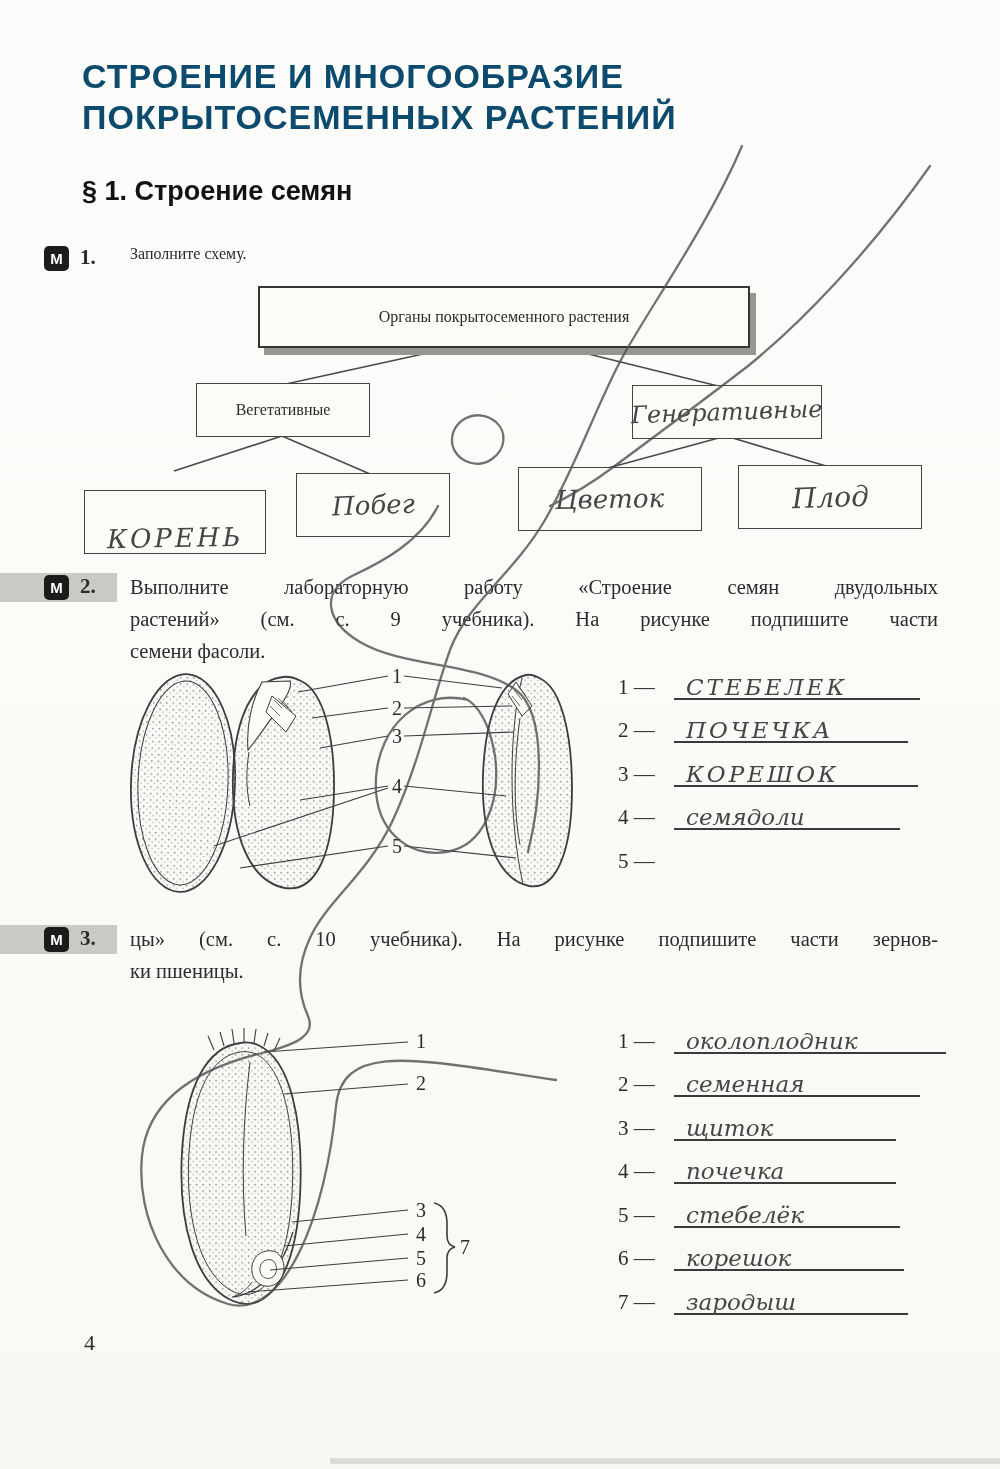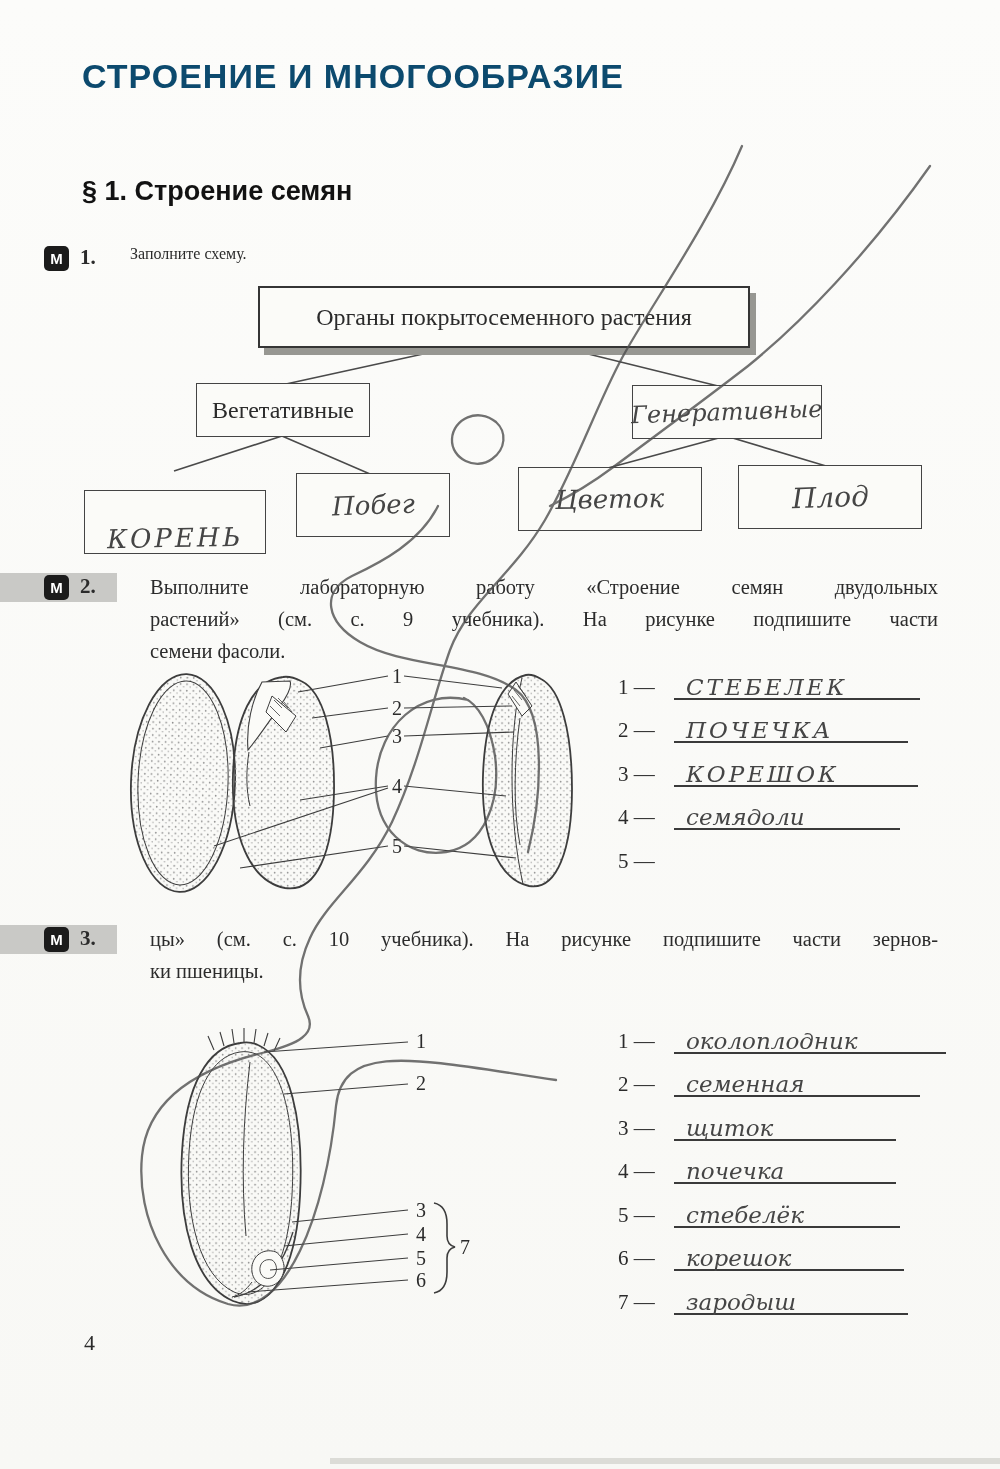--- a/index.html
+++ b/index.html
@@ -23,29 +23,29 @@
     font-size:27px; color:#121212;
   }
   .band { position:absolute; left:0; width:117px; height:29px; background:#c9c9c6; z-index:2; }
   .m-badge {
     position:absolute; width:25px; height:25px; background:#1b1b1b; border-radius:5px;
     color:#fff; font-family:"Liberation Sans",sans-serif; font-weight:700; font-size:15px;
     display:flex; align-items:center; justify-content:center; z-index:3;
   }
   .task-num { position:absolute; z-index:3; font-weight:700; font-size:21px; }
   .prompt { position:absolute; left:130px; width:808px; z-index:3; font-size:20.5px; line-height:1.56; }
-  .pline { display:block;margin-left:20px; }
+  .pline { display:block; }
   .just { text-align:justify; text-align-last:justify; }
 
   .box {
     position:absolute; z-index:3; border:1.5px solid #444; background:#fbfbf8;
     display:flex; align-items:center; justify-content:center; text-align:center;
   }
   .box.root { border:2px solid #353535; box-shadow:6px 7px 0 #979792; font-size:20px; }
-  .box .printed { font-size:24px; }
+  .box .printed { font-size:16px; }
   .hand { font-family:"DejaVu Serif", serif; font-style:italic; color:#454545; }
   .ls { letter-spacing:3px; }
   .leaf-hand { font-size:26px; }
 
   .fig-num { position:absolute; z-index:3; font-size:20px; }
 
   .answers { position:absolute; z-index:3; display:flex; flex-direction:column; }
   .ans-row { display:flex; align-items:flex-end; height:43.5px; }
   .ans-label { width:56px; flex:none; font-size:21px; }
   .ans-blank { border-bottom:2px solid #3a3a3a; padding:0 4px 1px 12px; white-space:nowrap; }
@@ -124,20 +124,21 @@
       <path d="M 408 1234 L 284 1246"></path>
       <path d="M 408 1258 L 270 1270"></path>
       <path d="M 408 1280 L 248 1292"></path>
     </g>
     <path d="M 434 1203 C 444 1205 447 1214 447 1224 L 447 1236 C 447 1243 451 1246 455 1247 C 451 1248 447 1251 447 1258 L 447 1272 C 447 1283 444 1291 434 1293" stroke-width="1.6"></path>
   </g>
 </svg>
 
 <div class="abs doc-title">
   <div>СТРОЕНИЕ И МНОГООБРАЗИЕ</div>
+  <div>ПОКРЫТОСЕМЕННЫХ РАСТЕНИЙ</div>
 </div>
 
 <div class="abs section-heading">§ 1. Строение семян</div>
 
 <div class="m-badge" style="left:44px; top:246px;">М</div>
 <div class="task-num" style="left:80px; top:245px;">1.</div>
 <div class="abs" style="left:130px; top:245px; font-size:16px; z-index:3;">Заполните схему.</div>
 
 <div class="box root" style="left:258px; top:286px; width:488px; height:58px;">
   <span class="printed">Органы покрытосеменного растения</span>

